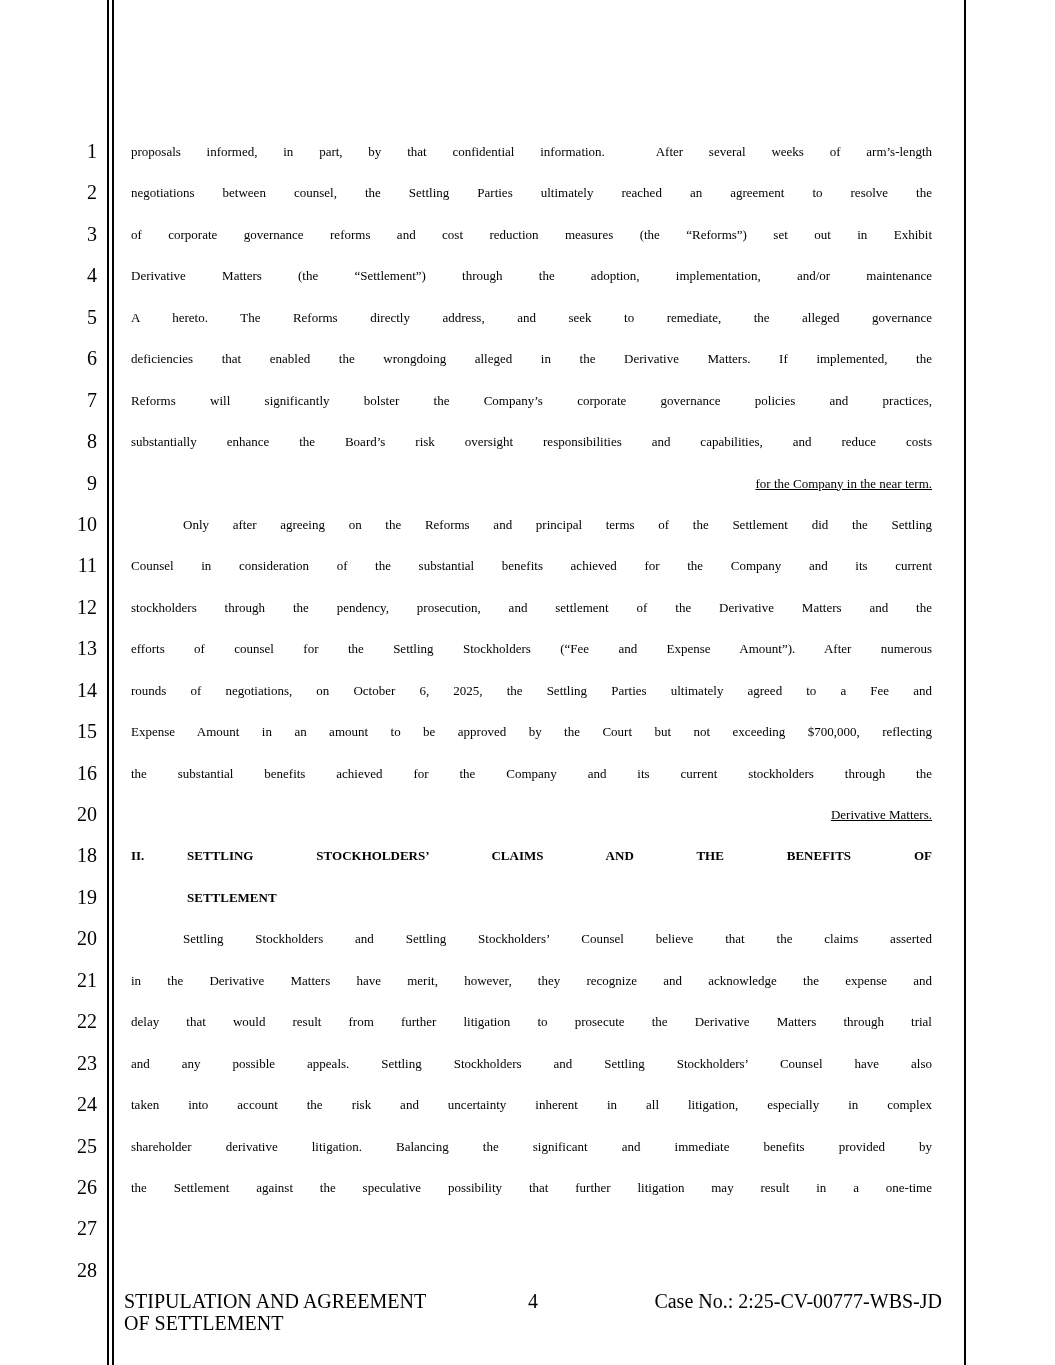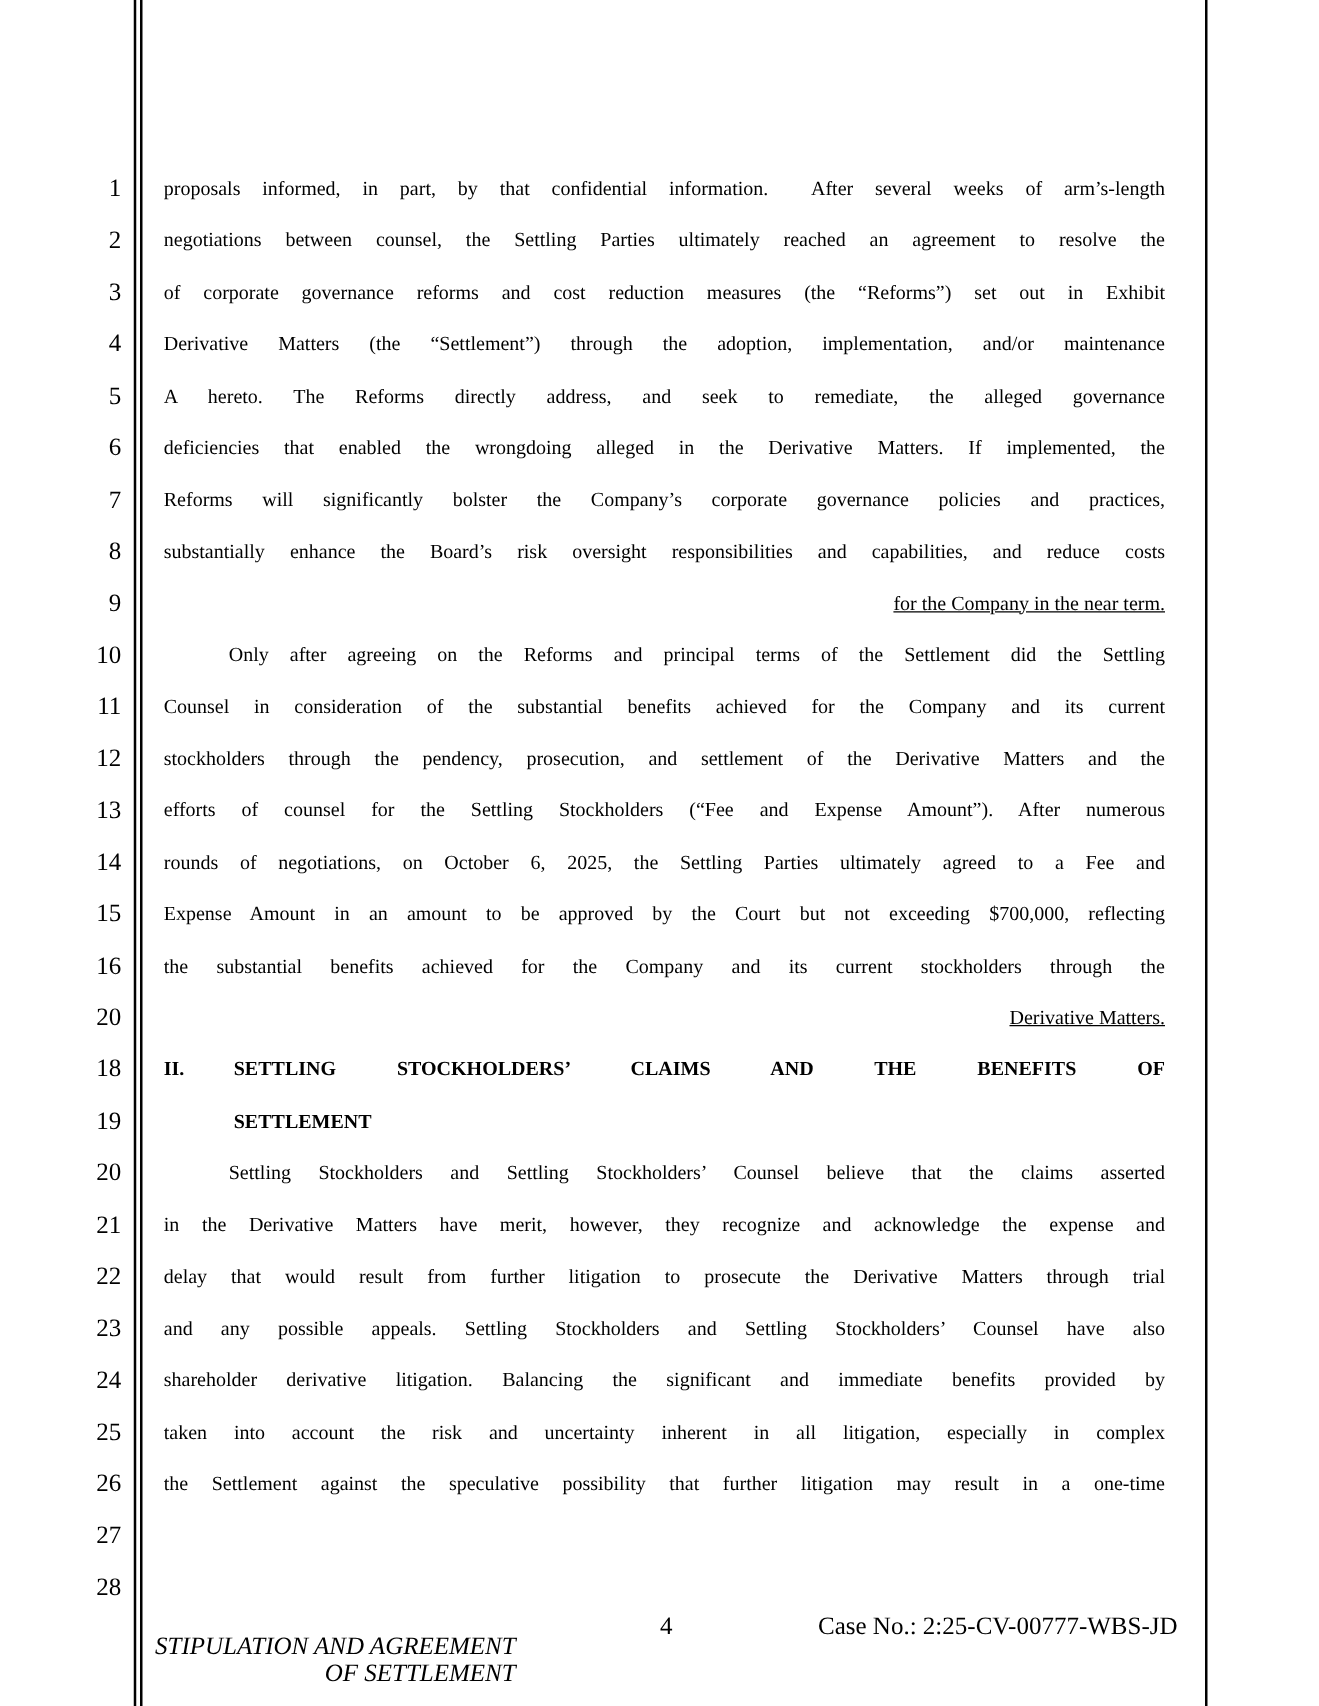--- a/index.html
+++ b/index.html
@@ -34,42 +34,42 @@
   .linenum {
     height: 41.45px;
     line-height: 41.45px;
     text-align: right;
     font-size: 20px;
   }
   .text-col {
     position: absolute;
     left: 131px; top: 131px;
     width: 801px;
-    font-size: 16px;
+    font-size: 13px;
   }
   .tline {
     height: 41.45px;
     line-height: 41.45px;
     overflow: hidden;
   }
   .jline { text-align: justify; text-align-last: justify; }
   .lline { text-align: right; text-decoration: underline; }
   .indent { text-indent: 52px; }
   .heading-row { display: flex; font-weight: bold; }
   .heading-numeral { flex: 0 0 56px; }
   .heading-text { flex: 1; text-align: justify; text-align-last: justify; }
   .heading2 { font-weight: bold; padding-left: 56px; box-sizing: border-box; }
   .footer {
     position: absolute;
     left: 124px; top: 1291px;
     width: 818px; height: 50px;
     font-size: 20px;
     line-height: 21.5px;
   }
-  .footer-left  { position: absolute; left: 0; top: 16px; text-align: right; font-style: italic; }
+  .footer-left  { position: absolute; left: 0; top: 0; text-align: left; }
   .footer-center{ position: absolute; left: 0; right: 0; top: 0; text-align: center; }
   .footer-right { position: absolute; right: 0; top: 0; text-align: right; margin-left: 40px; }
 </style>
 </head>
 <body>
 
 <div class="page">
   <div class="double-rule"></div>
   <div class="right-rule"></div>
 
@@ -124,22 +124,22 @@
     <div class="tline lline">Derivative Matters.</div>
     <div class="tline heading-row">
       <span class="heading-numeral">II.</span>
       <span class="heading-text">SETTLING STOCKHOLDERS’ CLAIMS AND THE BENEFITS OF</span>
     </div>
     <div class="tline heading2">SETTLEMENT</div>
     <div class="tline jline indent">Settling Stockholders and Settling Stockholders’ Counsel believe that the claims asserted</div>
     <div class="tline jline">in the Derivative Matters have merit, however, they recognize and acknowledge the expense and</div>
     <div class="tline jline">delay that would result from further litigation to prosecute the Derivative Matters through trial</div>
     <div class="tline jline">and any possible appeals. Settling Stockholders and Settling Stockholders’ Counsel have also</div>
+    <div class="tline jline">taken into account the risk and uncertainty inherent in all litigation, especially in complex</div>
     <div class="tline jline">shareholder derivative litigation. Balancing the significant and immediate benefits provided by</div>
-    <div class="tline jline">taken into account the risk and uncertainty inherent in all litigation, especially in complex</div>
     <div class="tline jline">the Settlement against the speculative possibility that further litigation may result in a one-time</div>
     <div class="tline"></div>
   </div>
 
   <div class="footer">
     <div class="footer-center">4</div>
     <div class="footer-left">
       <div>STIPULATION AND AGREEMENT</div>
       <div>OF SETTLEMENT</div>
     </div>

